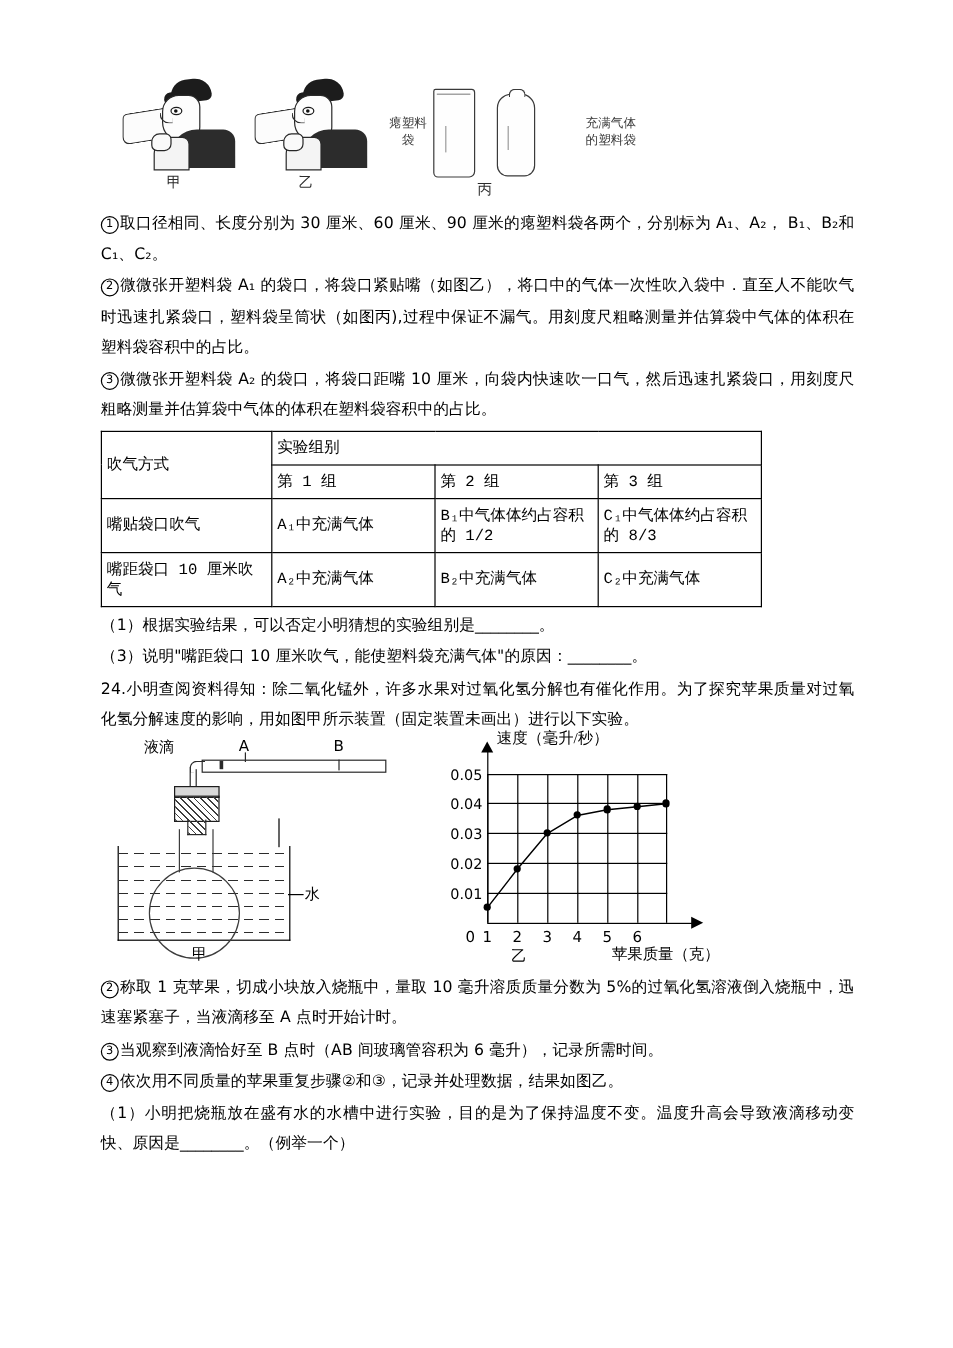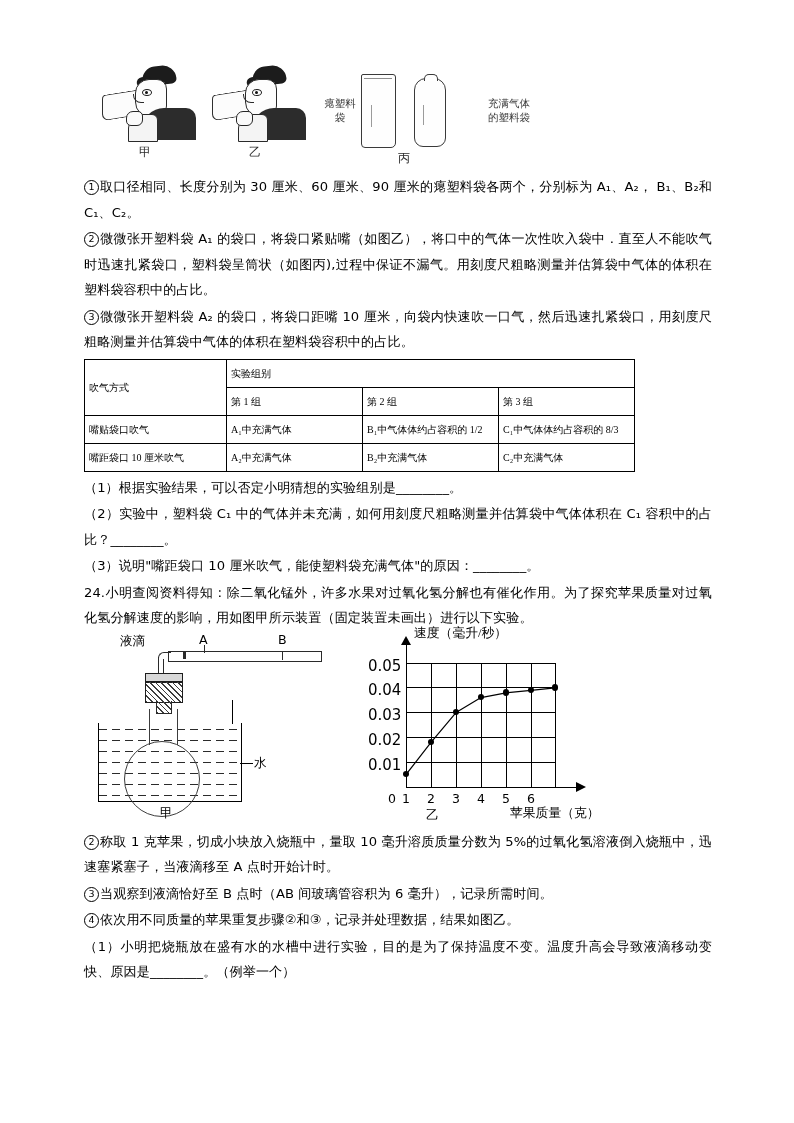--- a/index.html
+++ b/index.html
@@ -204,24 +204,24 @@
 
   
   table.exp {
     border-collapse: collapse;
     width: 551px;
     margin: 4px 0 3px 0;
     table-layout: fixed;
   }
   table.exp td {
     border: 1.4px solid #000;
-    font-size: 10px;
+    font-size: 13px;
     line-height: 17px;
     padding: 5px 3px 5px 4px;
-    font-family: Liberation Serif, serif;
+    font-family: Liberation Mono, monospace;
     vertical-align: middle;
   }
   td.c0 { width: 134px; }
   td.c1 { width: 131px; }
   td.c2 { width: 180px; }
   td.c3 { width: 106px; }
 
   
   .fig-exp {
     position: relative;
@@ -401,22 +401,23 @@
     width: 150px; height: 124px;
   }
   .gridv, .gridh {
     position: absolute;
     background: #000;
   }
   .gridv { width: 1.2px; top: 0; height: 124px; }
   .gridh { height: 1.2px; left: 0; width: 150px; }
   .ylabel {
     position: absolute;
-    font-size: 15px;
+    font-size: 12px;
     font-family: "DejaVu Sans", sans-serif;
+    text-align: right;
     width: 34px;
   }
   .xlabel {
     position: absolute;
     font-size: 12.5px;
     font-family: "DejaVu Sans", sans-serif;
     text-align: center;
     width: 16px;
     top: 154px;
   }
@@ -507,21 +508,20 @@
       <tr>
         <td class="c0">嘴距袋口 10 厘米吹气</td>
         <td class="c1">A₂中充满气体</td>
         <td class="c2">B₂中充满气体</td>
         <td class="c3">C₂中充满气体</td>
       </tr>
     </tbody>
       </table>
 
     <p class="t q">（1）根据实验结果，可以否定小明猜想的实验组别是________。</p>
-    <p class="t q">（2）实验中，塑料袋 C₁ 中的气体并未充满，如何用刻度尺粗略测量并估算袋中气体体积在 C₁ 容积中的占比？________。</p>
     <p class="t q">（3）说明"嘴距袋口 10 厘米吹气，能使塑料袋充满气体"的原因：________。</p>
 
     <p class="t">
       <span class="footnum">24.</span><span>小明查阅资料得知：除二氧化锰外，许多水果对过氧化氢分解也有催化作用。为了探究苹果质量对过氧化氢分解速度的影响，用如图甲所示装置（固定装置未画出）进行以下实验。</span>
     </p>
 
     <div class="fig-exp">
 
       <div class="app">
         <div class="lbl" style="left:26px; top:-4px;">液滴</div>

